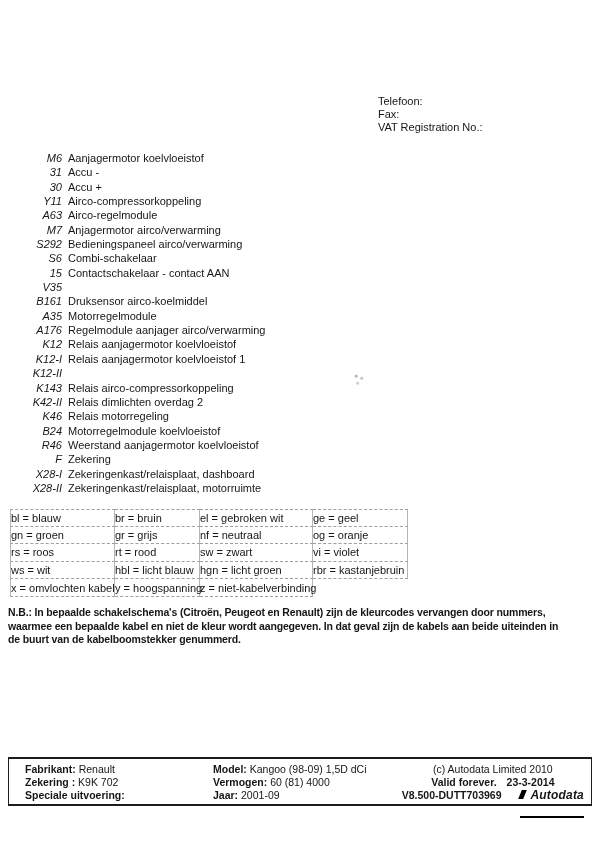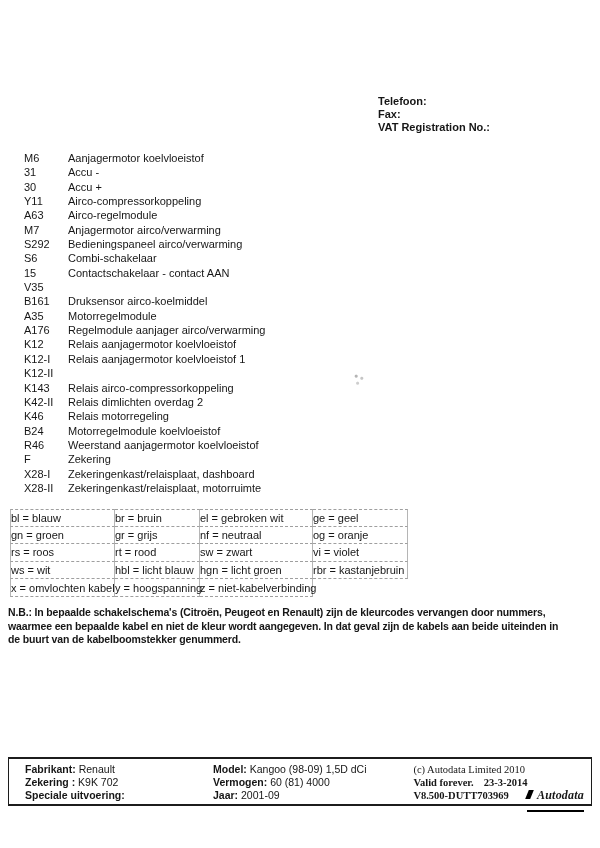--- a/index.html
+++ b/index.html
@@ -14,41 +14,41 @@
     overflow: hidden;
   }
 
   
   .contact-block {
     position: absolute;
     left: 378px;
     top: 95px;
     font-size: 11px;
     line-height: 13px;
-    font-weight: bold;
   }
 
   
   .component-list {
     position: absolute;
     left: 24px;
     top: 151px;
     width: 360px;
   }
   .comp-row {
     display: flex;
     align-items: baseline;
     height: 14.35px;
     line-height: 14.35px;
     font-size: 11px;
   }
   .comp-code {
     width: 38px;
-    text-align: left;
+    text-align: right;
     flex: 0 0 38px;
+    font-style: italic;
   }
   .comp-desc { margin-left: 6px; white-space: nowrap; }
 
   
   .color-table {
     position: absolute;
     left: 10px;
     top: 509px;
     font-size: 11px;
   }
@@ -104,29 +104,29 @@
     box-sizing: border-box;
     border: 2px solid #1c1c1c;
     border-left-width: 1px;
     border-right-width: 1px;
     font-size: 10.5px;
     line-height: 13px;
   }
   .footer-col { position: absolute; top: 4px; }
   .footer-col-left { left: 16px; }
   .footer-col-mid { left: 192px; margin-left: 12px; }
-  .footer-col-right { right: 7px; text-align: left; font-family: Liberation Serif, serif; }
+  .footer-col-right { right: 7px; text-align: center; }
   .flabel { font-weight: bold; }
   .fbold { font-weight: bold; }
   .valid-gap { display: inline-block; width: 10px; }
   .logo-wrap {
     display: inline-block;
     margin-left: 16px;
     border-bottom: 2.5px solid #000;
-    padding-bottom: 8px;
+    padding-bottom: 14px;
     vertical-align: baseline;
   }
   .logo-slash {
     display: inline-block;
     width: 5px;
     height: 9px;
     background: #000;
     transform: skewX(-22deg);
     margin-right: 2px;
   }

